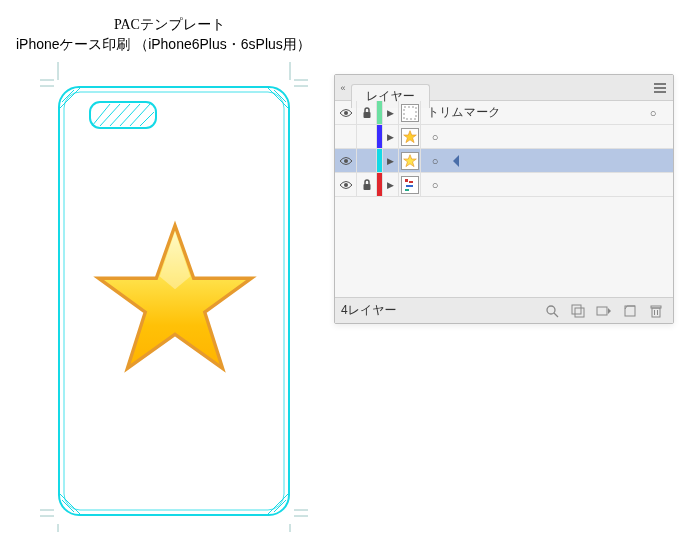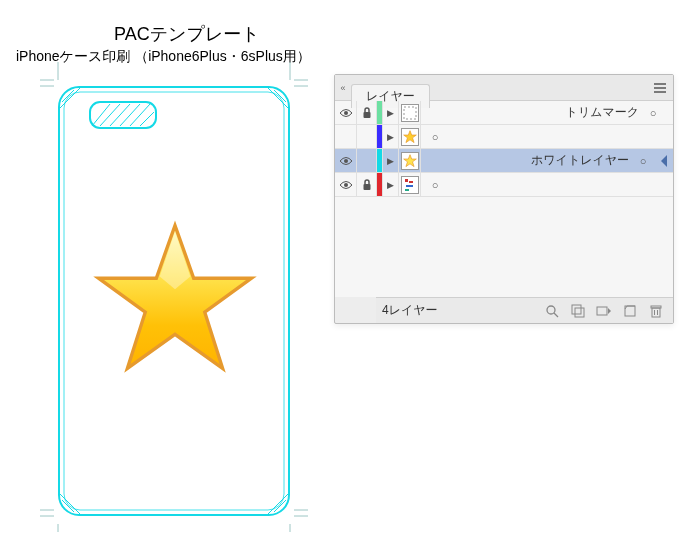--- a/index.html
+++ b/index.html
@@ -13,23 +13,24 @@
     background: #fff;
     color: #000;
     position: relative;
   }
 
   
   .header {
     padding: 6px 4px 2px 4px;
   }
   .header .title {
-    font-size: 18px;
-    margin: 16px 0 2px 110px;
+    font-size: 14px;
+    margin: 10px 0 2px 110px;
     font-weight: 400;
+    font-family: Liberation Serif, serif;
   }
   .header .subtitle {
     font-size: 14px;
     margin: 0 0 6px 12px;
     font-weight: 400;
   }
 
   .artboard-area {
     position: absolute;
     left: 40px;
@@ -168,21 +169,20 @@
   .cell.thumb { width: 22px; }
   .cell.thumb .t-box {
     width: 18px; height: 18px; border: 1px solid #999; background: #fff;
     display: flex; align-items: center; justify-content: center;
   }
   .layer-row .name {
     flex: 1;
     padding-left: 6px;
     white-space: nowrap;
     overflow: hidden;
-    text-align: right;
   }
   .target {
     width: 28px;
     display: flex;
     align-items: center;
     justify-content: center;
     font-size: 11px;
     color: #555;
   }
   .sel-triangle {
@@ -207,21 +207,20 @@
   }
 
   
   .panel-footer {
     display: flex;
     align-items: center;
     height: 26px;
     border-top: 1px solid #cfcfcf;
     padding: 0 6px;
     background: #eaeaea;
-    margin-left: 41px;
   }
   .panel-footer .status {
     flex: 1;
     color: #333;
     font-size: 12px;
   }
   .footer-btn {
     width: 22px;
     height: 18px;
     display: flex;
@@ -391,21 +390,20 @@
           <div class="color-pill" style="background:#14d9e6"></div>
         </div>
       <div class="cell disc">▶</div>
       <div class="cell thumb">
           <div class="t-box">
             <svg width="14" height="14" viewBox="0 0 20 20">
               <polygon fill="#ffe34d" stroke="#e69a2e" stroke-width="1" points="10,1 12.4,7.2 19,7.2 13.6,11.2 15.8,18 10,14 4.2,18 6.4,11.2 1,7.2 7.6,7.2"></polygon>
             </svg>
           </div>
         </div>
-      <div class="name">ホワイトレイヤー</div>
       <div class="target">○</div>
       <div class="sel-triangle"></div>
     </div>
 
     <div class="layer-row">
       <div class="cell vis">
         <svg class="eye-icon" viewBox="0 0 14 10">
             <path class="lid" d="M1 5 Q7 -2 13 5 Q7 12 1 5"></path>
             <circle class="ball" cx="7" cy="5" r="2"></circle>
           </svg>

